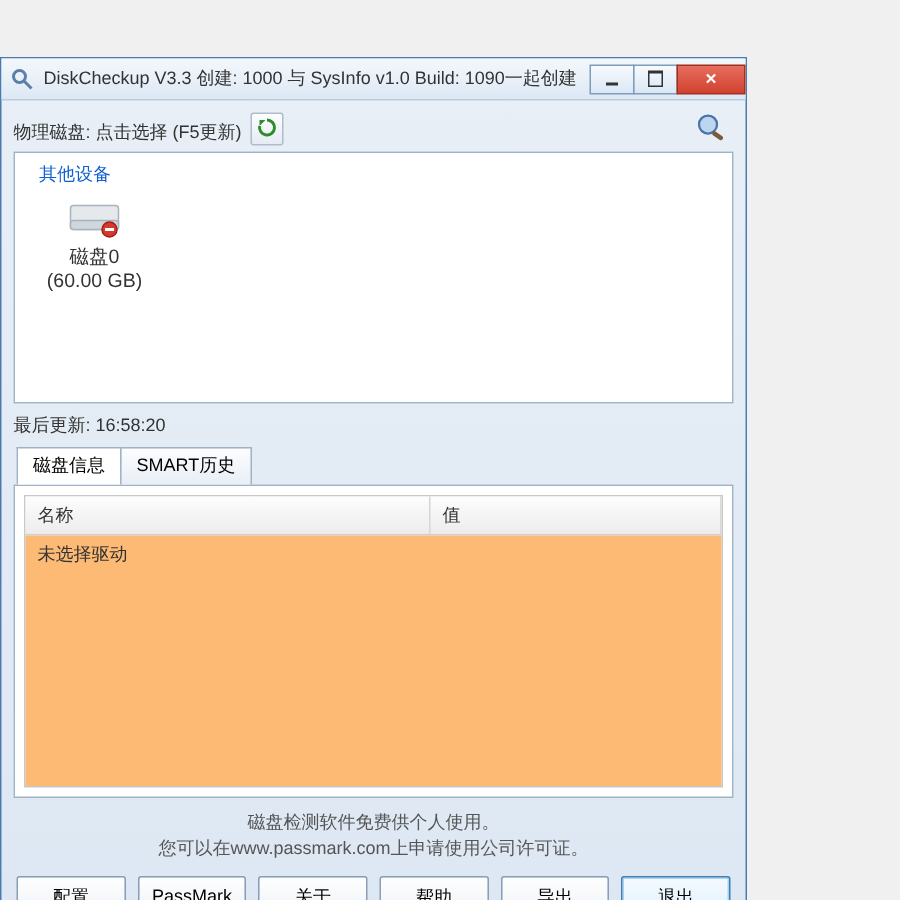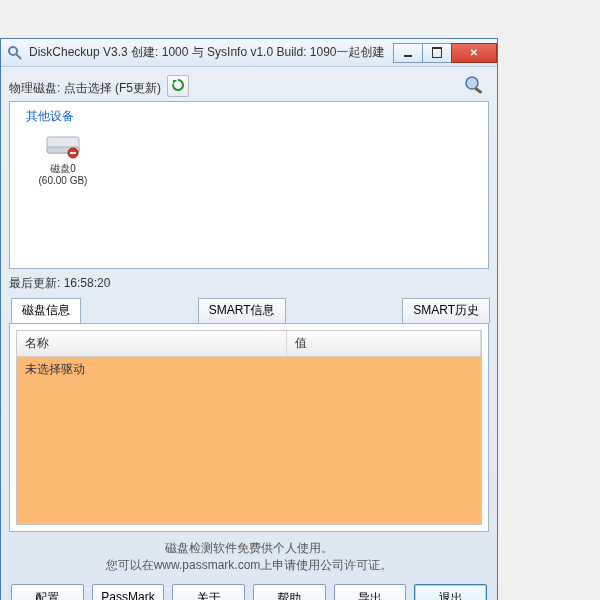--- a/index.html
+++ b/index.html
@@ -20,24 +20,24 @@
 .row-top .lbl { color:#333; }
 .icon-btn { width:22px; height:22px; border:1px solid #b0bccb; background:linear-gradient(#fdfdfe,#e6ecf4); border-radius:2px; display:flex; align-items:center; justify-content:center; }
 .spacer { flex:1; }
 .panel { background:#fff; border:1px solid #9fb3c7; padding:4px; display:flex; flex-direction:column; }
 .panel.devices { height:168px;padding-left:12px; }
 .group-title { color:#1060d0; padding:2px 4px 4px; }
 .device-area { flex:1; display:flex; align-items:flex-start; padding:2px 6px; }
 .device { text-align:center; width:70px; cursor:default; }
 .device .dicon { width:40px; height:30px; margin:0 auto 2px; position:relative; }
 .device .dicon svg{width:40px;height:30px;}
-.device .dname, .device .dsize { font-size:10px; color:#333; line-height:1.2; }
+.device .dname, .device .dsize { font-size:13px; color:#333; line-height:1.2; }
 .last-update { color:#333; padding:2px 0; }
 .tabwrap { display:flex; flex-direction:column; flex:1; }
-.tabs { display:flex; padding-left:2px;justify-content:space-between; }
+.tabs { display:flex; padding-left:2px; }
 .tab { padding:3px 10px 4px; border:1px solid #9fb3c7; background:linear-gradient(#fdfdfe,#e8eef5); border-bottom:none; margin-right:-1px; cursor:default; position:relative; }
 .tab.active { background:#fff; z-index:2; }
 .tabpanel { border:1px solid #9fb3c7; background:#fff; flex:1; padding:6px; display:flex; flex-direction:column; }
 .table-area { border:1px solid #c8c8c8; flex:1; display:flex; flex-direction:column; }
 .thead { display:flex; background:linear-gradient(#fdfdfd,#ececec); border-bottom:1px solid #d0d0d0; }
 .thead .th { padding:4px 8px; border-right:1px solid #d6d6d6; color:#333; }
 .th.name { flex: 0 0 270px; }
 .th.value { flex: 1; }
 .tbody { flex:1; background:#fdba74; }
 .tbody .row { padding:4px 8px; color:#333; }
@@ -106,21 +106,20 @@
     </div>
 
     <div class="last-update">
       <span>最后更新:</span>
       <span>16:58:20</span>
     </div>
 
     <div class="tabwrap">
       <div class="tabs">
         <div class="tab active">磁盘信息</div>
-        <div class="tab">SMART信息</div>
         <div class="tab">SMART历史</div>
       </div>
       <div class="tabpanel">
         <div class="table-area">
           <div class="thead">
             <div class="th name">名称</div>
             <div class="th value">值</div>
           </div>
           <div class="tbody">
             <div class="row">未选择驱动</div>

